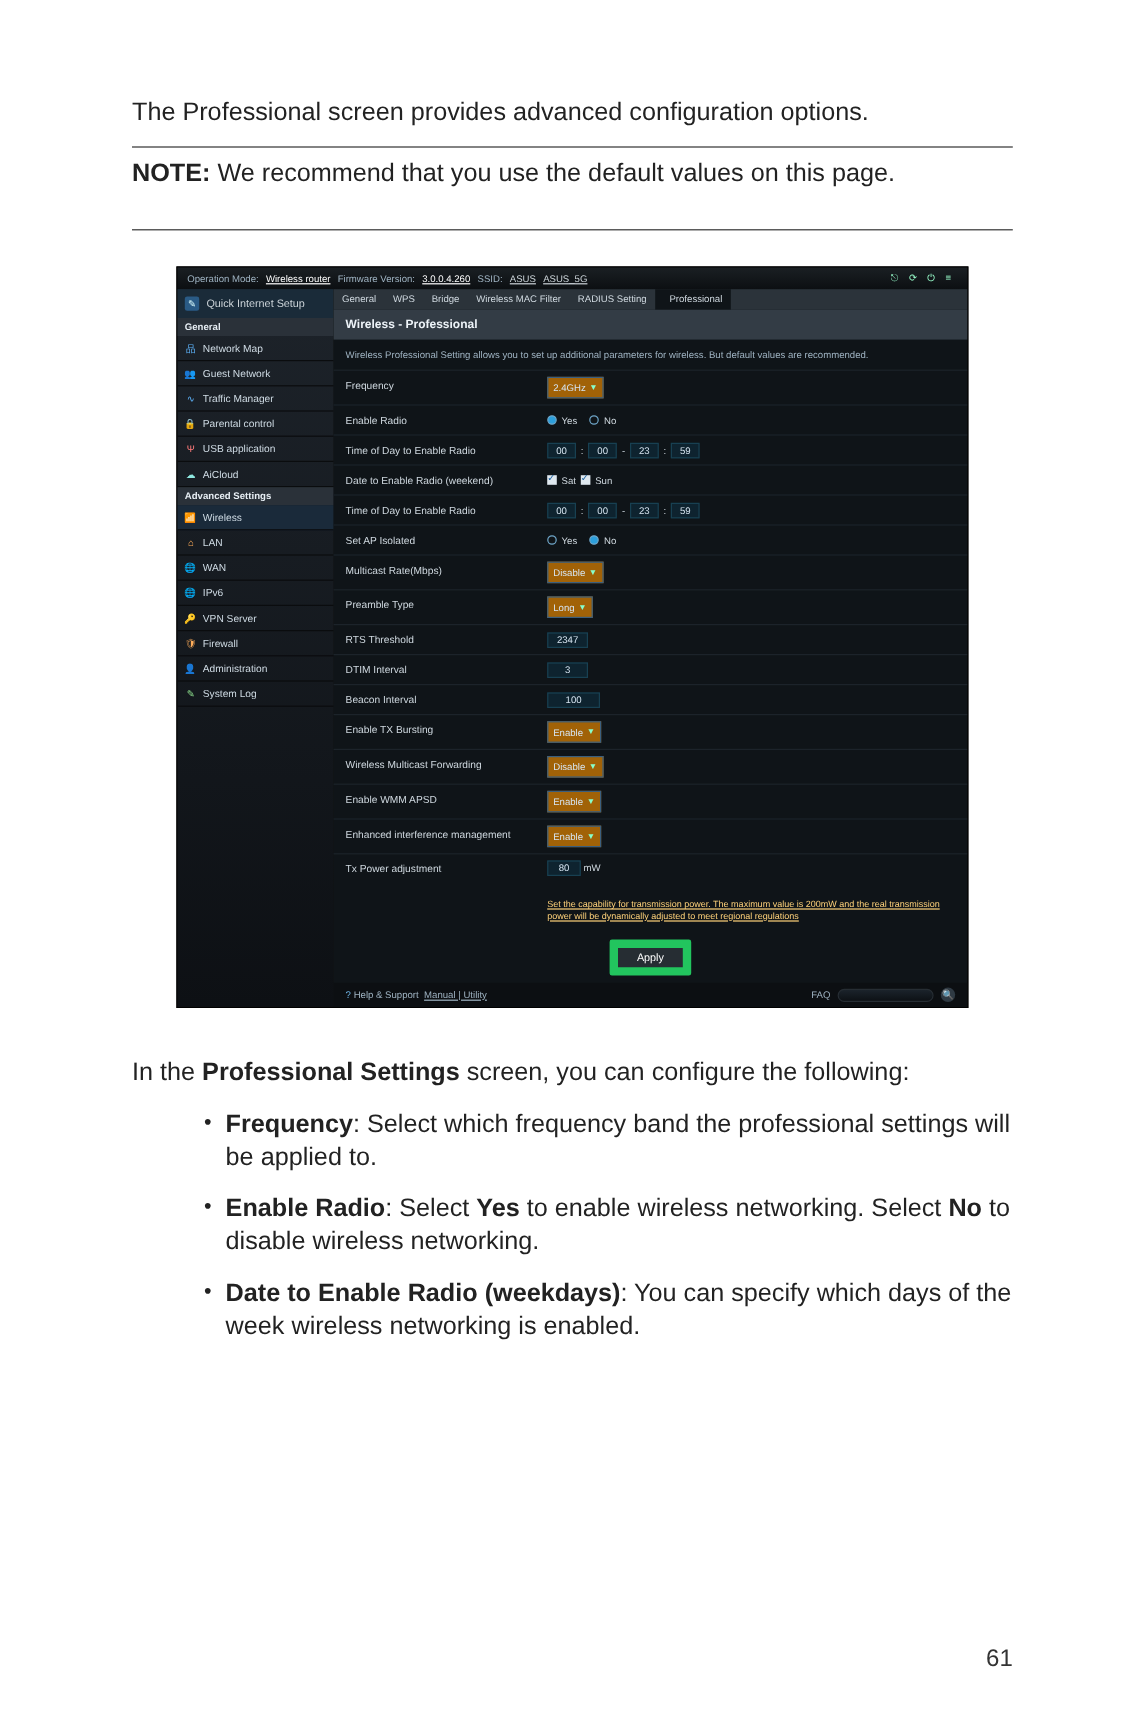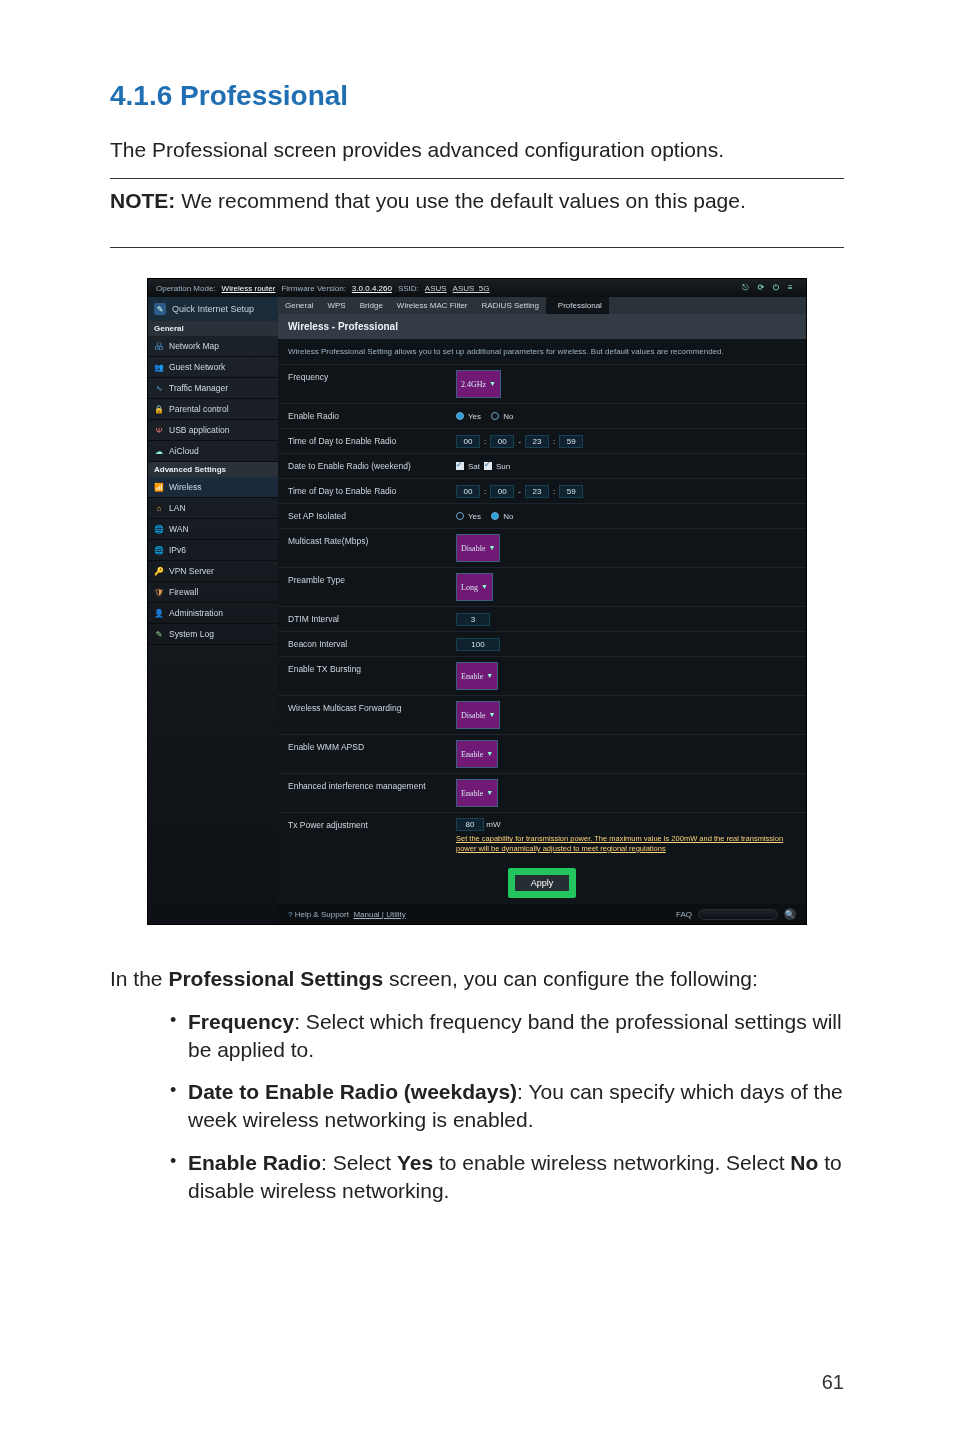--- a/index.html
+++ b/index.html
@@ -35,21 +35,21 @@
 
   .shot .main { flex: 1; background: #0f1418; }
   .tabs { display: flex; background: #2b333a; }
   .tab { padding: 4px 7px; font-size: 8px; color: #cfd8df; }
   .tab.active { background: #0f1418; padding-left: 12px; }
   .panel-title { background: #333c45; color: #eef4f9; font-weight: 700; padding: 7px 10px; font-size: 10px; }
   .panel-sub { padding: 8px 10px; font-size: 8px; color: #9fb3c2; }
   .form-row { display: flex; border-top: 1px solid #1c232a; }
   .form-row .lbl { width: 170px; padding: 7px 10px; font-size: 8.5px; color: #cfd8df; }
   .form-row .val { flex: 1; padding: 5px 8px; display: flex; align-items: center; gap: 4px; flex-wrap: wrap; font-size: 8px; color: #cfd8df; }
-  .sel { background: #701a75; border: 1px solid #3b5f7e; color: #d6e4f0; padding: 0 4px; font-size: 8px; height: 28px; display: inline-flex; align-items: center; font-family: Liberation Serif, serif; }
+  .sel { background: #a16207; border: 1px solid #3b5f7e; color: #d6e4f0; padding: 0 4px; font-size: 8px; height: 18px; display: inline-flex; align-items: center; }
   .sel .arrow { margin-left: 3px; font-size: 7px; color: #8fc; }
   .num { background: #0e232f; color: #d6e4f0; border: 1px solid #184052; width: 24px; text-align: center; height: 13px; font-size: 8px; display: inline-flex; align-items: center; justify-content: center; }
   .radio-dot { width: 8px; height: 8px; border-radius: 50%; border: 1px solid #6fa6c8; display: inline-block; }
   .radio-dot.on { background: #2c9fdc; }
   .chk { width: 8px; height: 8px; background: #dfe8ef; display: inline-block; position: relative; }
   .chk::after { content: "✓"; position: absolute; left: 0; top: -2px; font-size: 8px; color: #1961a0; }
   .txhint { color: #ffd27a; font-size: 7.5px; line-height: 1.25; display: block; text-decoration: underline; }
   .apply { display: flex; justify-content: center; padding: 10px 0 6px; }
   .apply-btn { background: #262d33; border: 7px solid #22c55e; color: #fff; padding: 3px 16px; font-size: 9px; border-radius: 2px; }
   .footer { display: flex; align-items: center; padding: 4px 10px; background: #0c0f12; font-size: 8px; color: #9fb3c2; }
@@ -63,21 +63,20 @@
   p.after { font-size: 21px; line-height: 1.38; margin-top: 8px; }
   ul.feature { list-style: none; padding-left: 60px; margin-top: 14px; }
   ul.feature li { position: relative; font-size: 21px; line-height: 1.34; margin-bottom: 14px; padding-left: 18px; }
   ul.feature li::before { content: "•"; position: absolute; left: 0; top: 0; font-size: 18px; }
   .pagenum { position: absolute; bottom: 44px; right: 110px; font-size: 20px; color: #333; }
 </style>
 </head>
 <body>
 
 <div class="page">
-  <h3 class="section-title">4.1.6 Professional</h3>
   <p class="lead">The Professional screen provides advanced configuration options.</p>
   <hr class="rule">
   <p class="note"><b>NOTE:</b><span>  We recommend that you use the default values on this page.</span></p>
   <hr class="rule">
 
   <div class="shot-wrap">
     <div class="shot">
 
       <div class="topbar">
         <span class="mode-label">Operation Mode:</span>
@@ -240,20 +239,26 @@
           <div class="form-row">
               <div class="lbl">Preamble Type</div>
               <div class="val">
                 <span class="sel">
                   <span>Long</span>
                   <span class="arrow">▼</span>
                 </span>
               </div>
             </div>
 
+          <div class="form-row">
+              <div class="lbl">RTS Threshold</div>
+              <div class="val">
+                <span class="num" style="width:34px">2347</span>
+              </div>
+            </div>
 
           <div class="form-row">
               <div class="lbl">DTIM Interval</div>
               <div class="val">
                 <span class="num" style="width:34px">3</span>
               </div>
             </div>
 
           <div class="form-row">
               <div class="lbl">Beacon Interval</div>
@@ -297,21 +302,21 @@
               <div class="val">
                 <span class="sel">
                   <span>Enable</span>
                   <span class="arrow">▼</span>
                 </span>
               </div>
             </div>
 
           <div class="form-row">
               <div class="lbl">Tx Power adjustment</div>
-              <div class="val" style="flex-direction:column; align-items:flex-start; gap:3px">
+              <div class="val" style="flex-direction:column; align-items:flex-start; gap:19px">
             <div><span class="num" style="width:28px">80</span>&nbsp;<span>mW</span></div>
             <span class="txhint">Set the capability for transmission power. The maximum value is 200mW and the real transmission power will be dynamically adjusted to meet regional regulations</span>
           </div>
             </div>
 
           <div class="apply">
               <button class="apply-btn">Apply</button>
             </div>
 
           <div class="footer">
@@ -328,18 +333,18 @@
       </div>
     </div>
   </div>
 
   <p class="after">
     <span>In the </span><b>Professional Settings</b><span> screen, you can configure the following:</span>
   </p>
 
   <ul class="feature">
     <li><b>Frequency</b><span>:  Select which frequency band the professional settings will be applied to.</span></li>
+    <li><b>Enable Radio</b><span>:  Select </span><b>Yes</b><span> to enable wireless networking. Select </span><b>No</b><span> to disable wireless networking.</span></li>
     <li><b>Date to Enable Radio (weekdays)</b><span>:  You can specify which days of the week wireless networking is enabled.</span></li>
-    <li><b>Enable Radio</b><span>:  Select </span><b>Yes</b><span> to enable wireless networking. Select </span><b>No</b><span> to disable wireless networking.</span></li>
   </ul>
 
   <div class="pagenum">61</div>
 </div>
 
 </body></html>

